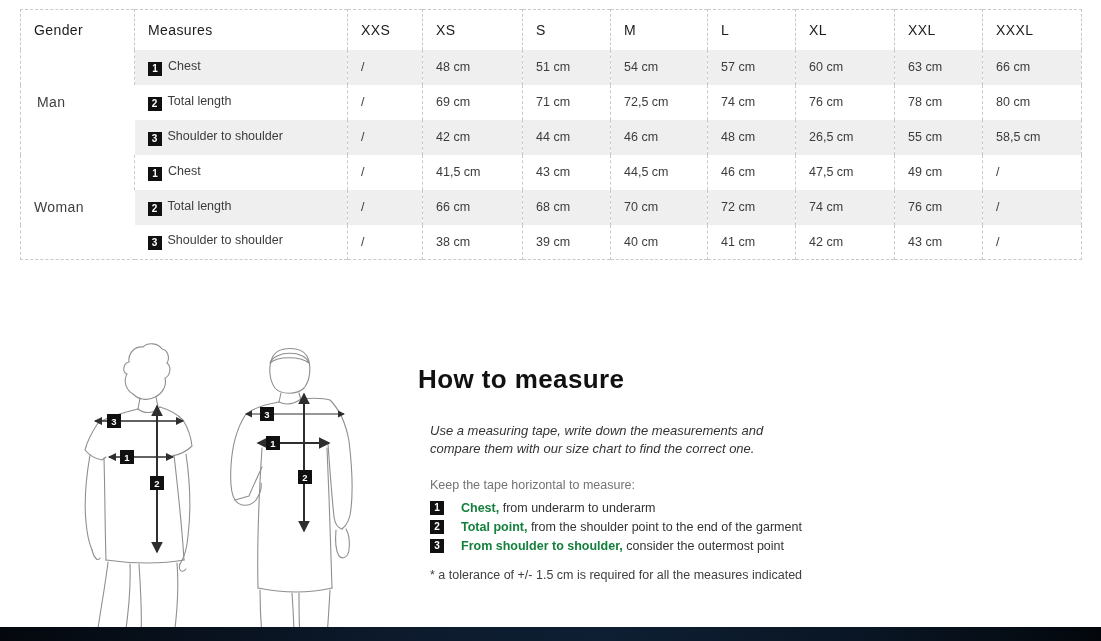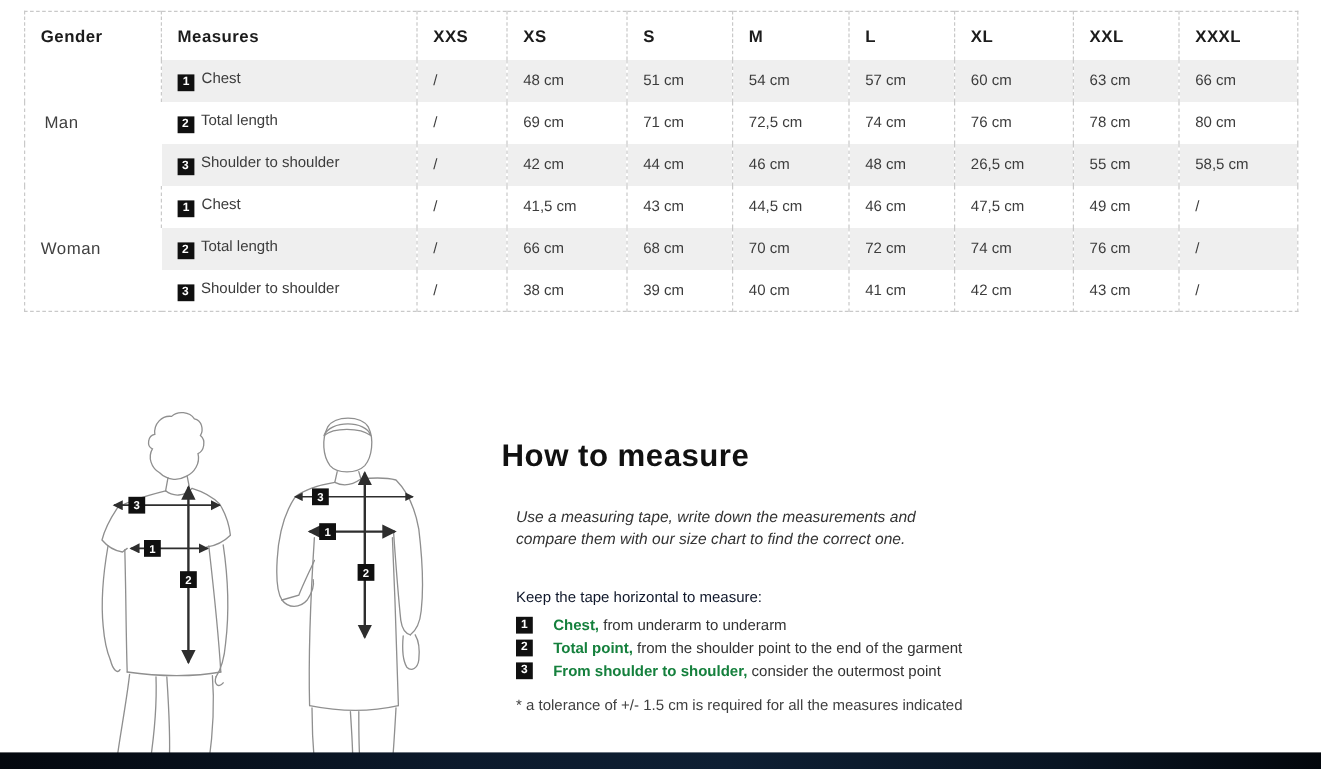--- a/index.html
+++ b/index.html
@@ -18,21 +18,21 @@
   }
   table.size-chart th, table.size-chart td {
     border-left:1px dashed #c9c9c9;
     text-align:left; vertical-align:middle;
     padding:0 0 0 13px; overflow:hidden; white-space:nowrap;
   }
   table.size-chart th:first-child, table.size-chart td:first-child { border-left:none; }
   table.size-chart thead tr { height:40px; }
   table.size-chart tbody tr { height:35px; }
   table.size-chart th {
-    font-size:14px; font-weight:700; color:#1c1c1c; letter-spacing:.4px;
+    font-size:14px; font-weight:400; color:#1c1c1c; letter-spacing:.4px;
   }
   td.gender-cell {
     font-size:14px; color:#404040; letter-spacing:.4px; background:#ffffff;
   }
   td.gender-cell.shade { background:#efefef; }
   td.gender-cell .gender-label { background:#ffffff; padding:2px 3px; }
   td.val, td.measure { font-size:12.5px; color:#3c3c3c; }
   tr.stripe td { background:#efefef; }
   tr.plain  td { background:#ffffff; }
   tr.stripe td.gender-cell, tr.plain td.gender-cell { background:inherit; }
@@ -49,21 +49,21 @@
   
   .htm { position:absolute; left:418px; top:364px; width:500px; }
   .htm-title {
     font-size:26px; font-weight:700; color:#111111; letter-spacing:.4px;
   }
   .htm-body { padding-left:12px; }
   .htm-intro {
     margin-top:27px; max-width:348px;
     font-size:13px; line-height:1.42; color:#333333;font-style:italic;
   }
-  .htm-keep { margin-top:32px; font-size:12.5px; color:#0f172a; }
+  .htm-keep { margin-top:19px; font-size:12.5px; color:#737373; }
   .htm-items { margin-top:9px; }
   .htm-item { display:flex; align-items:flex-start; margin-bottom:5px; }
   .htm-item .badge { flex:0 0 14px; margin-right:17px; margin-top:0; }
   .htm-item .mi-text { font-size:12.5px; color:#333333; line-height:14px; }
   .htm-item .mi-text b { color:#15803d; }
   .htm-note { margin-top:15px; font-size:12.5px; color:#404040; }
 
   
   .footer-bar {
     position:absolute; left:0; bottom:0; width:1101px; height:14px; z-index:10;

